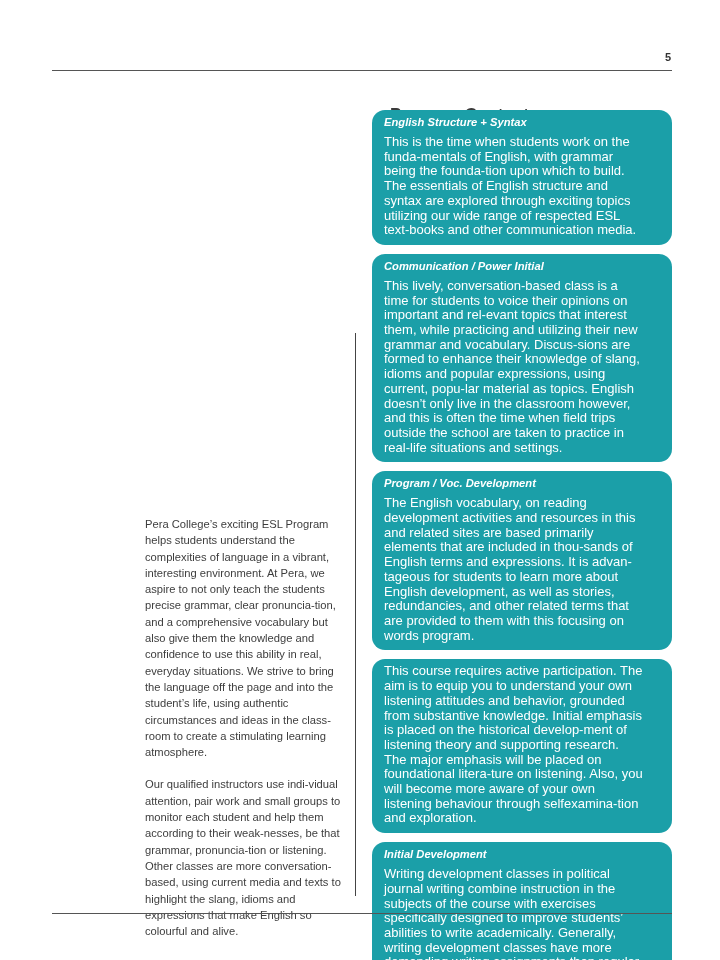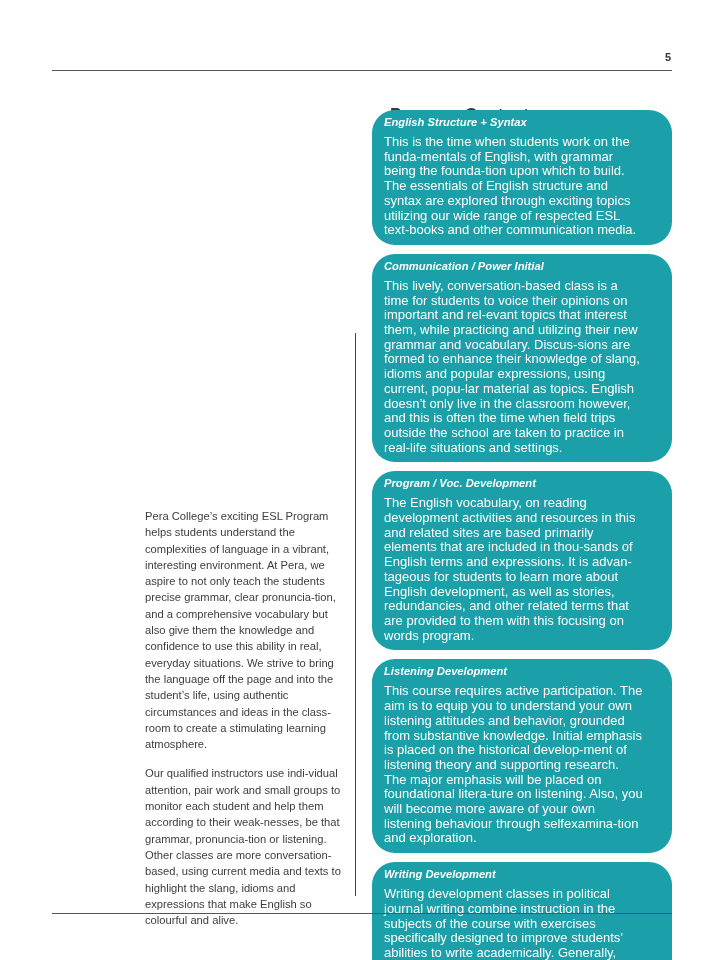--- a/index.html
+++ b/index.html
@@ -5,23 +5,23 @@
   html, body { margin:0; padding:0; background:#ffffff; }
   body { width:720px; height:960px; position:relative; overflow:hidden;
          font-family: "Liberation Sans", "DejaVu Sans", sans-serif; }
   .page-number { position:absolute; right:49px; top:51px; font-size:11px; font-weight:bold; color:#333; }
   .rule { position:absolute; left:52px; width:620px; height:1px; background:#555; }
   .rule.top { top:70px; }
   .rule.bottom { top:913px; }
   .vdivider { position:absolute; left:355px; top:333px; width:1px; height:563px; background:#444; }
   .section-title { position:absolute; left:386px; top:101px; font-size:17px; font-weight:bold; color:#3a3a3a; margin:4px; }
   .intro { position:absolute; left:145px; top:500px; width:205px; font-size:11.2px; line-height:16.3px; color:#3d3d3d; }
-  .intro p { margin:8px 0 13px 0; }
+  .intro p { margin:16px 0 13px 0; }
   .cards { position:absolute; left:372px; top:110px; width:300px; }
-  .card { background:#1b9fa8; border-radius:23px; color:#ffffff; padding:5px 28px 7px 12px; margin-bottom:9px; box-sizing:border-box; }
+  .card { background:#1b9fa8; border-radius:13px; color:#ffffff; padding:5px 28px 7px 12px; margin-bottom:9px; box-sizing:border-box; }
   .card-title { font-size:11.2px; font-weight:bold; font-style:italic; margin:0 0 5px 0; line-height:15px; }
   .card-body { font-size:13px; line-height:14.7px; margin:0; }
 </style>
 </head>
 <body>
 
 <div class="page-number">5</div>
 <div class="rule top"></div>
 
 <h2 class="section-title">Program Contents</h2>
@@ -40,22 +40,21 @@
   </div>
   <div class="card">
     <div class="card-title">Communication / Power Initial</div>
     <p class="card-body">This lively, conversation-based class is a time for students to voice their opinions on important and rel-evant topics that interest them, while practicing and utilizing their new grammar and vocabulary. Discus-sions are formed to enhance their knowledge of slang, idioms and popular expressions, using current, popu-lar material as topics. English doesn’t only live in the classroom however, and this is often the time when field trips outside the school are taken to practice in real-life situations and settings.</p>
   </div>
   <div class="card">
     <div class="card-title">Program / Voc. Development</div>
     <p class="card-body">The English vocabulary, on reading development activities and resources in this and related sites are based primarily elements that are included in thou-sands of English terms and expressions. It is advan-tageous for students to learn more about English development, as well as stories, redundancies, and other related terms that are provided to them with this focusing on words program.</p>
   </div>
   <div class="card">
-    <div class="card-title">Listening Development</div>
     <p class="card-body">This course requires active participation. The aim is to equip you to understand your own listening attitudes and behavior, grounded from substantive knowledge. Initial emphasis is placed on the historical develop-ment of listening theory and supporting research. The major emphasis will be placed on foundational litera-ture on listening. Also, you will become more aware of your own listening behaviour through selfexamina-tion and exploration.</p>
   </div>
   <div class="card">
-    <div class="card-title">Writing Development</div>
+    <div class="card-title">Initial Development</div>
     <p class="card-body">Writing development classes in political journal writing combine instruction in the subjects of the course with exercises specifically designed to improve students’ abilities to write academically. Generally, writing development classes have more demanding writing assignments than regular ESL classes. Writing development classes stress the need for correct gram-mar, spelling, and punctuation and encourage stylistic elegance.</p>
   </div>
 </div>
 
 <div class="rule bottom"></div>
 
 </body></html>

